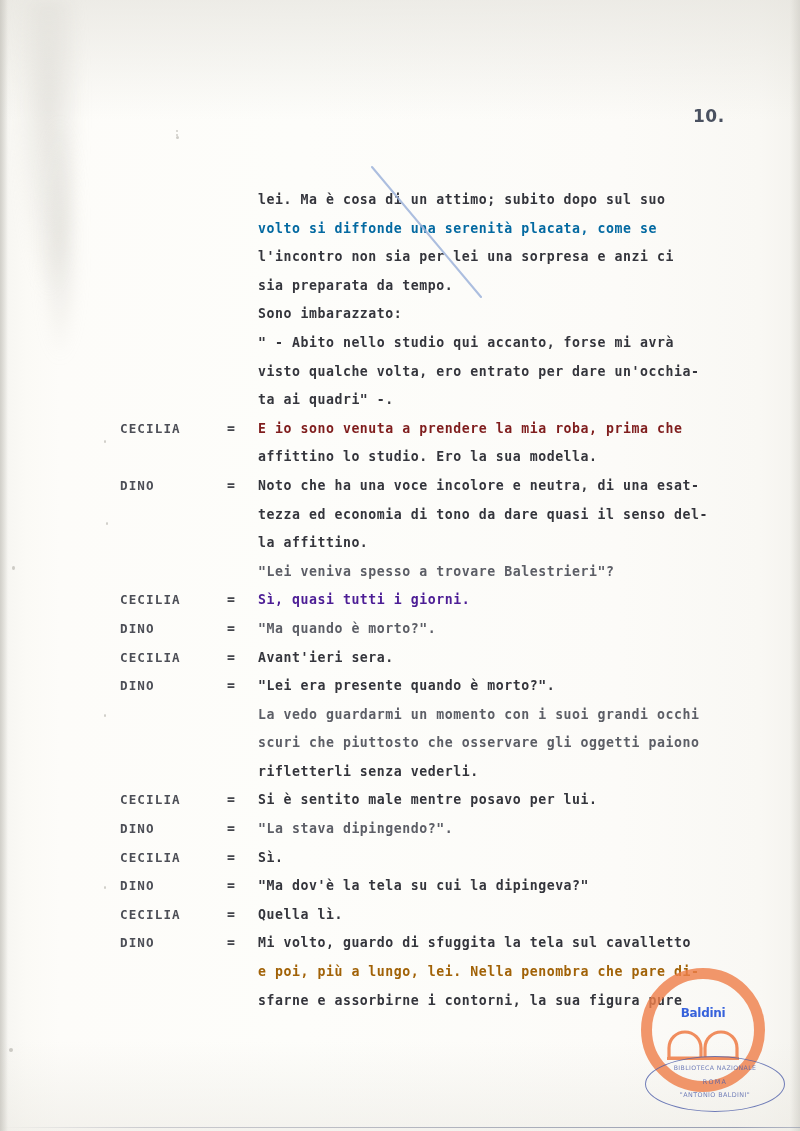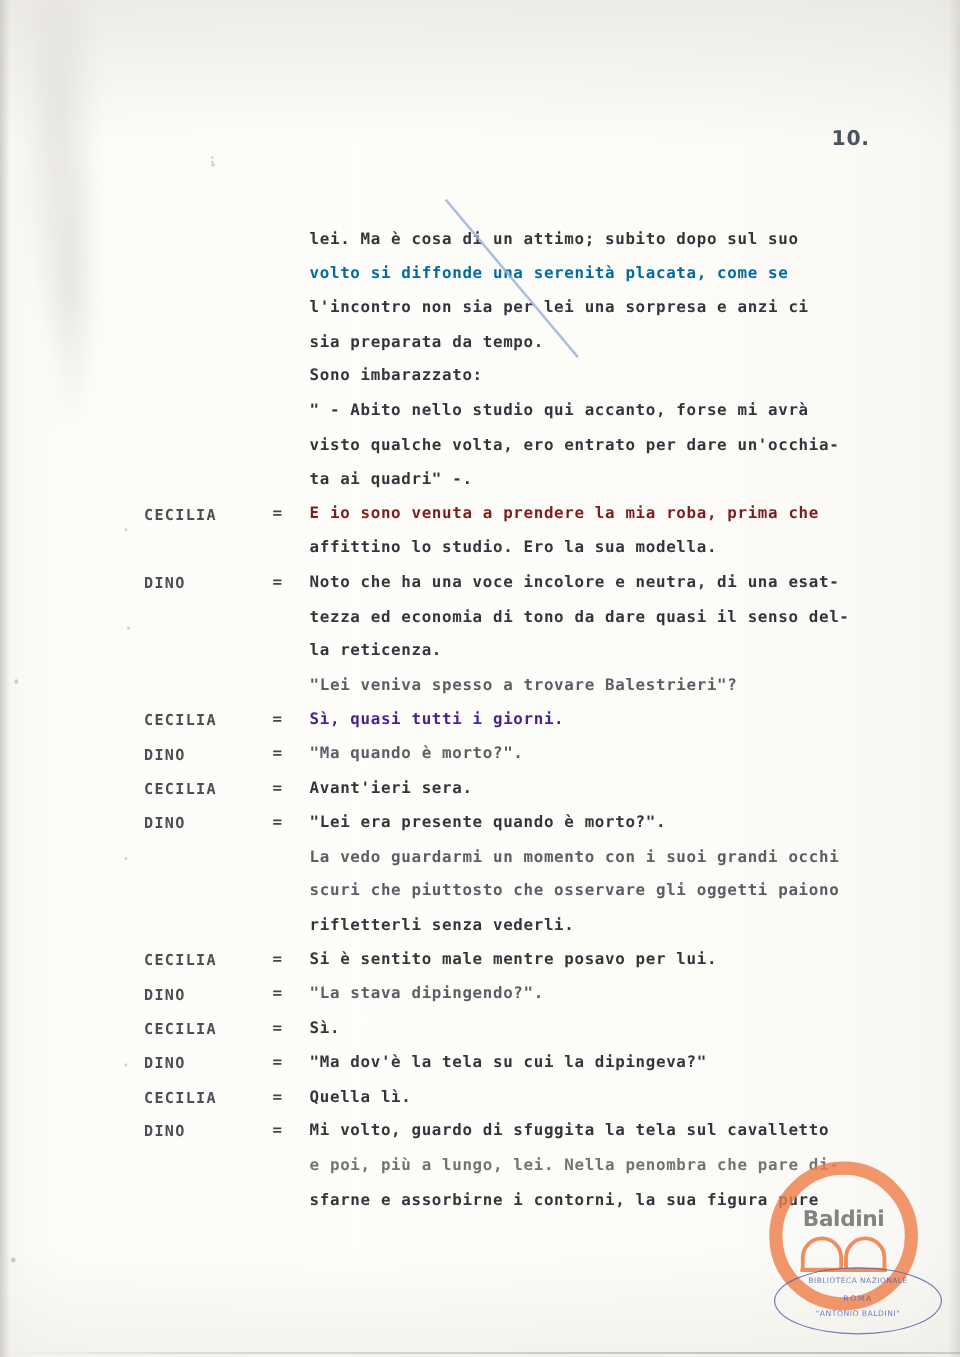--- a/index.html
+++ b/index.html
@@ -155,24 +155,24 @@
     border: 11px solid #ef7f4a;
     border-radius: 50%;
     box-sizing: border-box;
     opacity: .92;
   }
   #stamp-baldini .wordmark {
     position: absolute;
     left: 0; right: 0;
     top: 38px;
     text-align: center;
-    color: #737373;
+    color: #1d4ed8;
     font-family: "DejaVu Sans", "Liberation Sans", sans-serif;
     font-weight: bold;
-    font-size: 18px;
+    font-size: 12px;
     letter-spacing: -.3px;
   }
   #stamp-baldini .book {
     position: absolute;
     left: 25px;
     top: 62px;
     width: 74px;
     height: 30px;
   }
 
@@ -238,36 +238,36 @@
       <div class="line"><span class="dialogue dark" style="color: rgb(52, 53, 60);">l'incontro non sia per lei una sorpresa e anzi ci</span></div>
       <div class="line"><span class="dialogue dark" style="color: rgb(52, 53, 60);">sia preparata da tempo.</span></div>
       <div class="line"><span class="dialogue dark" style="color: rgb(52, 53, 60);">Sono imbarazzato:</span></div>
       <div class="line"><span class="dialogue dark" style="color: rgb(52, 53, 60);">" - Abito nello studio qui accanto, forse mi avrà</span></div>
       <div class="line"><span class="dialogue dark" style="color: rgb(52, 53, 60);">visto qualche volta, ero entrato per dare un'occhia-</span></div>
       <div class="line"><span class="dialogue dark" style="color: rgb(52, 53, 60);">ta ai quadri" -.</span></div>
       <div class="line"><span class="speaker">CECILIA</span><span class="eq">=</span><span class="dialogue dark" style="color: #7f1d1d;">E io sono venuta a prendere la mia roba, prima che</span></div>
       <div class="line"><span class="dialogue dark" style="color: rgb(52, 53, 60);">affittino lo studio. Ero la sua modella.</span></div>
       <div class="line"><span class="speaker">DINO</span><span class="eq">=</span><span class="dialogue dark" style="color: rgb(52, 53, 60);">Noto che ha una voce incolore e neutra, di una esat-</span></div>
       <div class="line"><span class="dialogue dark" style="color: rgb(52, 53, 60);">tezza ed economia di tono da dare quasi il senso del-</span></div>
-      <div class="line"><span class="dialogue dark" style="color: rgb(52, 53, 60);">la reticenza.</span></div>
+      <div class="line"><span class="dialogue dark" style="color: rgb(52, 53, 60);">la affittino.</span></div>
       <div class="line"><span class="dialogue faded">"Lei veniva spesso a trovare Balestrieri"?</span></div>
       <div class="line"><span class="speaker">CECILIA</span><span class="eq">=</span><span class="dialogue dark" style="color: #4c1d95;">Sì, quasi tutti i giorni.</span></div>
       <div class="line"><span class="speaker">DINO</span><span class="eq">=</span><span class="dialogue faded">"Ma quando è morto?".</span></div>
       <div class="line"><span class="speaker">CECILIA</span><span class="eq">=</span><span class="dialogue dark" style="color: rgb(52, 53, 60);">Avant'ieri sera.</span></div>
       <div class="line"><span class="speaker">DINO</span><span class="eq">=</span><span class="dialogue dark" style="color: rgb(52, 53, 60);">"Lei era presente quando è morto?".</span></div>
       <div class="line"><span class="dialogue faded">La vedo guardarmi un momento con i suoi grandi occhi</span></div>
       <div class="line"><span class="dialogue faded">scuri che piuttosto che osservare gli oggetti paiono</span></div>
       <div class="line"><span class="dialogue dark" style="color: rgb(52, 53, 60);">rifletterli senza vederli.</span></div>
       <div class="line"><span class="speaker">CECILIA</span><span class="eq">=</span><span class="dialogue dark" style="color: rgb(52, 53, 60);">Si è sentito male mentre posavo per lui.</span></div>
       <div class="line"><span class="speaker">DINO</span><span class="eq">=</span><span class="dialogue faded">"La stava dipingendo?".</span></div>
       <div class="line"><span class="speaker">CECILIA</span><span class="eq">=</span><span class="dialogue dark" style="color: rgb(52, 53, 60);">Sì.</span></div>
       <div class="line"><span class="speaker">DINO</span><span class="eq">=</span><span class="dialogue dark" style="color: rgb(52, 53, 60);">"Ma dov'è la tela su cui la dipingeva?"</span></div>
       <div class="line"><span class="speaker">CECILIA</span><span class="eq">=</span><span class="dialogue dark" style="color: rgb(52, 53, 60);">Quella lì.</span></div>
       <div class="line"><span class="speaker">DINO</span><span class="eq">=</span><span class="dialogue dark" style="color: rgb(52, 53, 60);">Mi volto, guardo di sfuggita la tela sul cavalletto</span></div>
-      <div class="line"><span class="dialogue dark" style="color: #737373;">e poi, più a lungo, lei. Nella penombra che pare di-</span></div>
+      <div class="line"><span class="dialogue dark" style="color: #a16207;">e poi, più a lungo, lei. Nella penombra che pare di-</span></div>
       <div class="line"><span class="dialogue dark" style="color: rgb(52, 53, 60);">sfarne e assorbirne i contorni, la sua figura pure</span></div>
     </div>
 
   <svg id="pen-stroke" viewBox="0 0 800 1131" xmlns="http://www.w3.org/2000/svg">
     <line id="pen-line" x1="372" y1="167" x2="481" y2="297" stroke="#9fb4db" stroke-width="2.1" stroke-linecap="round" opacity="0.85"></line>
   </svg>
 
   <div id="stamp-baldini">
     <div class="ring"></div>
     <div class="wordmark">Baldini</div>

